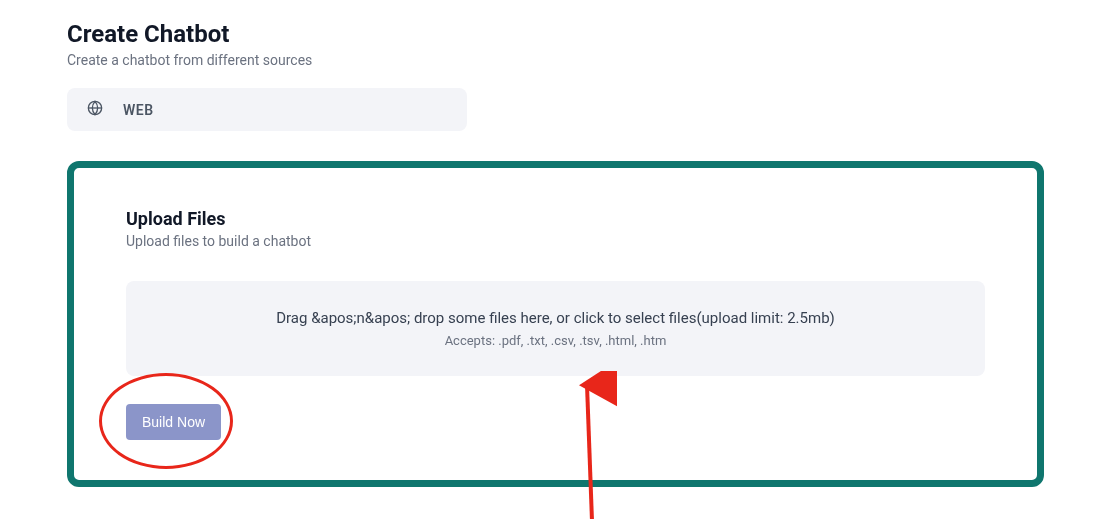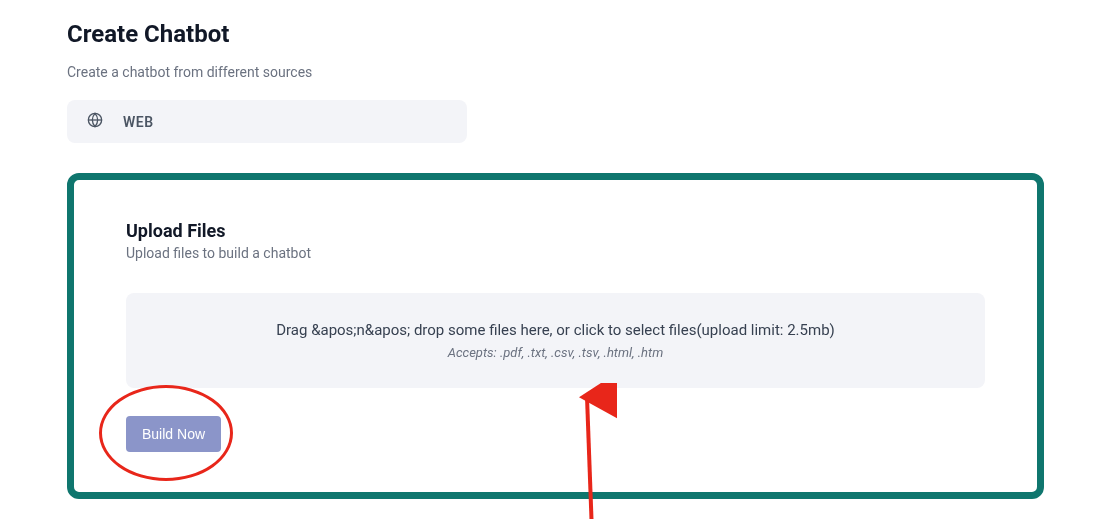--- a/index.html
+++ b/index.html
@@ -14,21 +14,21 @@
       width: 1111px;
       height: 519px;
     }
     .container {
       padding: 0 67px;
     }
     .page-title {
       font-size: 24px;
       font-weight: 700;
       color: #111827;
-      margin-bottom: 16px;
+      margin-bottom: 4px;
     }
     .page-subtitle {
       font-size: 14px;
       color: #6b7280;
       margin-bottom: 20px;
     }
     .tabs {
       display: flex;
       background: #f3f4f8;
       border-radius: 8px;
@@ -83,21 +83,20 @@
       margin-bottom: 28px;
       cursor: pointer;
     }
     .dropzone-main {
       font-size: 15px;
       color: #374151;
       margin-bottom: 6px;
     }
     .dropzone-sub {
       font-size: 13px;
-      font-style: italic;
       color: #6b7280;
     }
     .build-btn {
       background: #8b95c9;
       color: #ffffff;
       border: none;
       padding: 10px 16px;
       border-radius: 4px;
       font-size: 14px;
       font-weight: 500;

